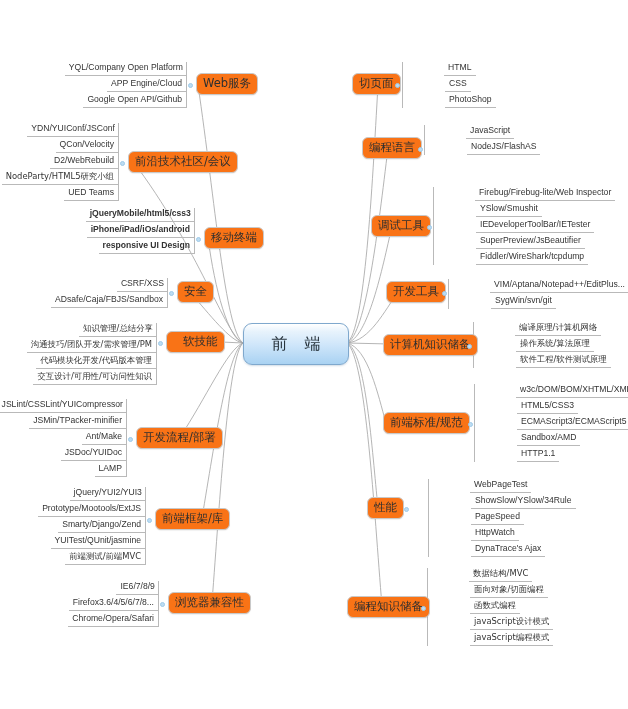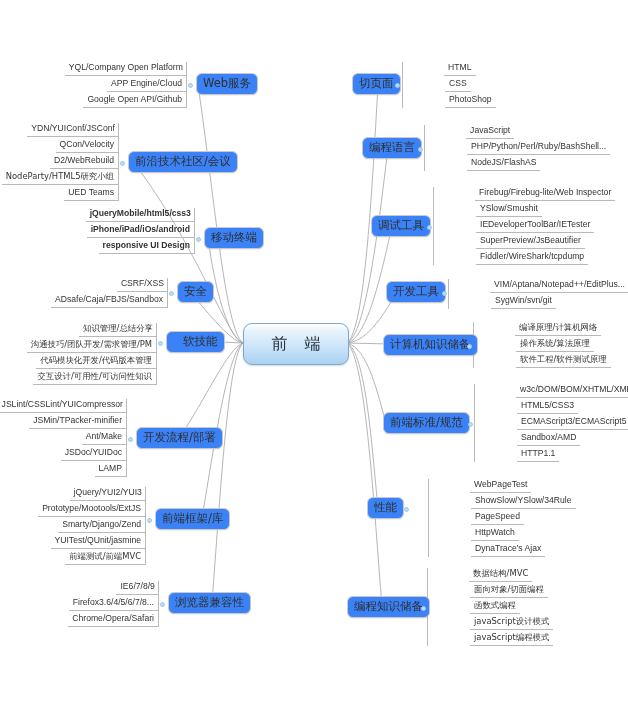--- a/index.html
+++ b/index.html
@@ -67,21 +67,21 @@
     color: #27333c;
     font-family: "DejaVu Sans", "Liberation Sans", sans-serif;
   }
 
   
   .branch {
     position: absolute;
     z-index: 4;
     border: 1px solid #c9c9c9;
     border-radius: 6px;
-    background: #3b82f6;
+    background: #f97316;
     box-shadow: 0 1px 1px rgba(0,0,0,0.06);
     padding: 3px 6px 4px 6px;
     white-space: nowrap;
     font-size: 11.5px;
     line-height: 13px;
     color: #2f2f2f;
     font-family: "DejaVu Sans", "Liberation Sans", sans-serif;
   }
 
   
@@ -271,21 +271,20 @@
     <div class="leaf">CSS</div>
     <div class="leaf">PhotoShop</div>
   </div>
 
   <div class="branch" style="left:362px; top:137px;">
     <span>编程语言</span>
   </div>
   <div class="pip" style="left:418px; top:147px;"></div>
   <div class="leaves right" style="left:424px; top:125px; width:140px;">
     <div class="leaf head">JavaScript</div>
-    <div class="leaf">PHP/Python/Perl/Ruby/BashShell...</div>
     <div class="leaf">NodeJS/FlashAS</div>
   </div>
 
   <div class="branch" style="left:371px; top:215px;">
     <span>调试工具</span>
   </div>
   <div class="pip" style="left:427px; top:225px;"></div>
   <div class="leaves right" style="left:433px; top:187px; width:150px;">
     <div class="leaf head">Firebug/Firebug-lite/Web Inspector</div>
     <div class="leaf">YSlow/Smushit</div>

